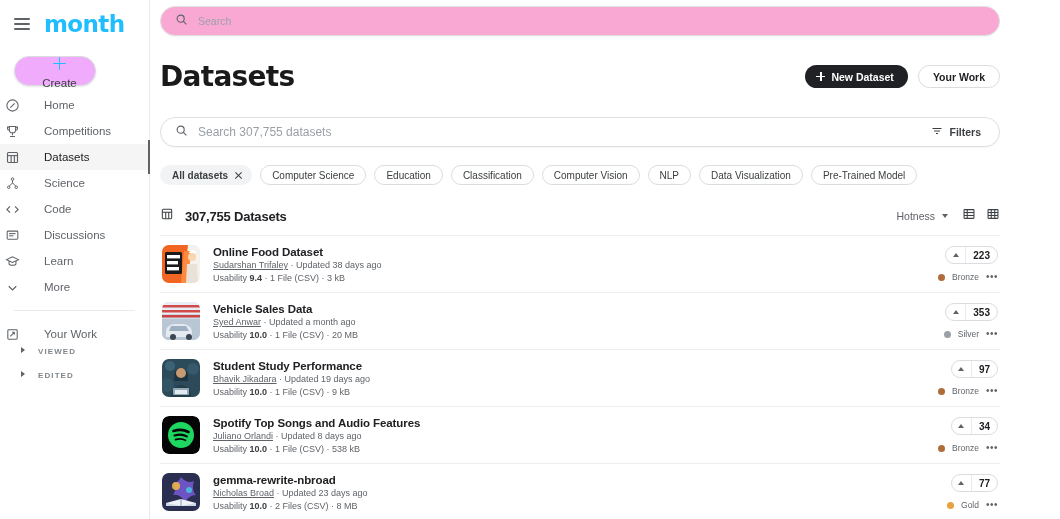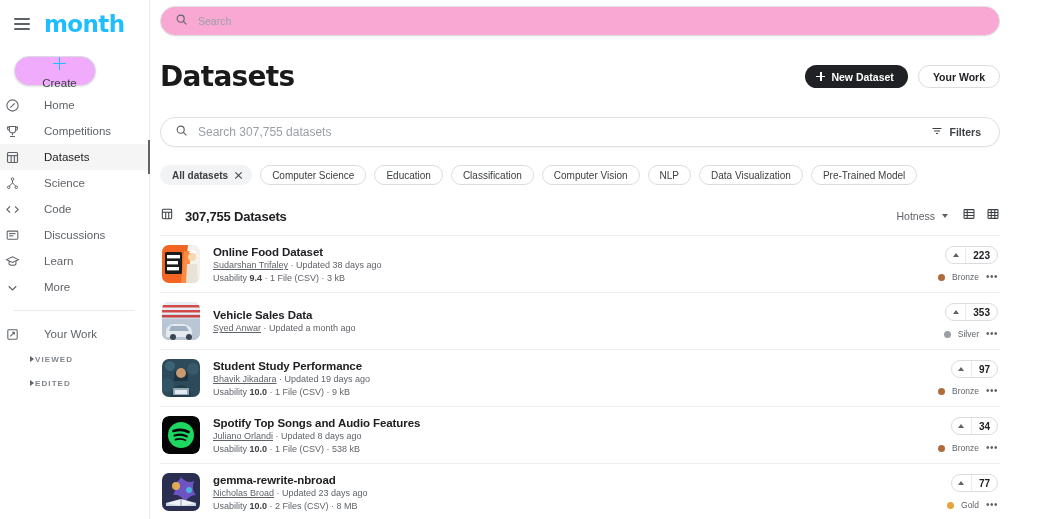--- a/index.html
+++ b/index.html
@@ -61,22 +61,22 @@
   .nav-item.active::after {
     content: ""; position: absolute; right: -1px; top: -4px; bottom: -4px;
     width: 2.5px; background: #5f6368;
   }
   .nav-icon { width: 15px; height: 15px; flex: 0 0 15px; display: flex; align-items: center; justify-content: center; color: #5f6368; }
   .nav-icon svg { display: block; }
 
   .divider { height: 1px; background: #e8eaed; margin: 10px 14px 10px 14px; }
 
   .sub-head {
-    display: flex; align-items: center; gap: 1px;
-    height: 24px; padding-left: 28px;
+    display: flex; gap: 13px;
+    height: 24px; padding-left: 19px;
     font-size: 8px; font-weight: 700; letter-spacing: 1.1px;
     color: #80868b; text-transform: uppercase; cursor: pointer;
   }
   .caret-right { width: 0; height: 0; border-left: 4px solid #5f6368; border-top: 3px solid transparent; border-bottom: 3px solid transparent; margin-left: 2px; }
 
   
   .main {
     flex: 1; height: 519px; overflow: hidden;
     background: #fff; position: relative;
   }
@@ -495,20 +495,25 @@
             <circle cx="27" cy="35" r="3" fill="#3c4652"></circle>
           </svg>
         </div>
         <div class="meta">
           <div class="ds-title">Vehicle Sales Data</div>
           <div class="ds-sub">
             <span class="author">Syed Anwar</span>
             <span> · </span>
             <span>Updated a month ago</span>
           </div>
+          <div class="ds-sub2">
+            Usability <b>10.0</b>
+            · <span>1 File (CSV)</span>
+            · <span>20 MB</span>
+          </div>
         </div>
         <div class="right-col">
           <div class="vote">
             <span class="up">
                 <span class="tri-up"></span>
               </span>
             <span class="count">353</span>
           </div>
           <div class="badge-row">
             <span class="medal" style="background:#9aa0a6"></span>

